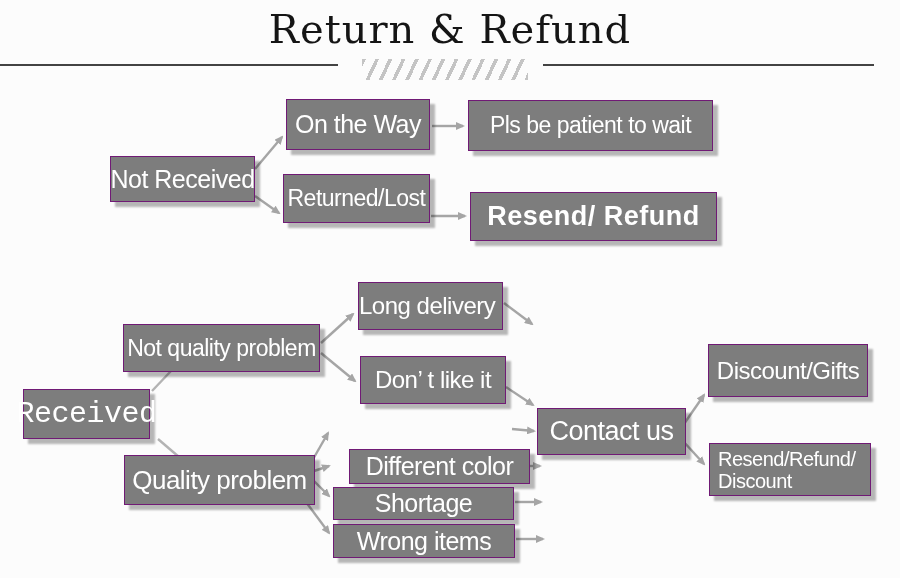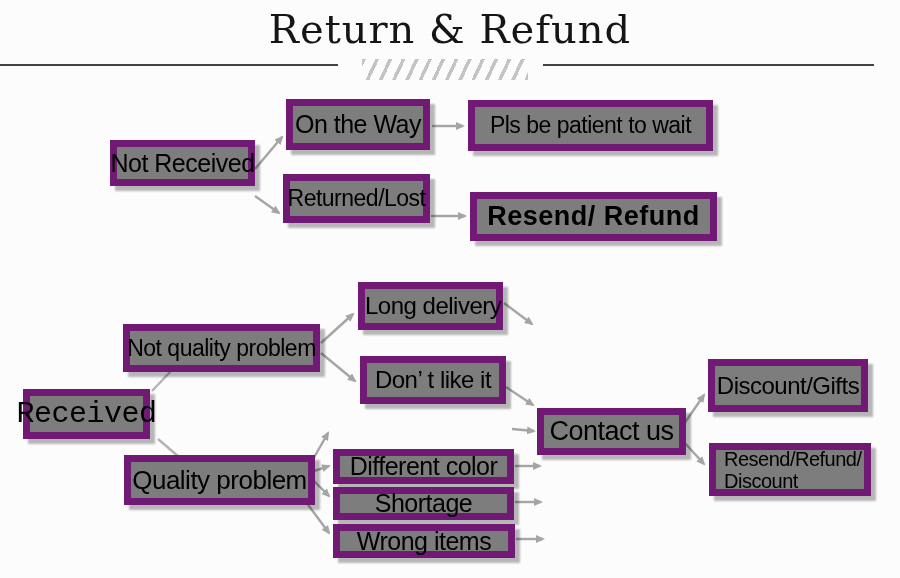--- a/index.html
+++ b/index.html
@@ -26,45 +26,45 @@
   .hatch{
     position:absolute;left:362px;top:59px;width:166px;height:21px;
     background:repeating-linear-gradient(115deg,#c4c4c4 0 3.5px,transparent 3.5px 12px);
   }
   
   svg.wires{position:absolute;left:0;top:0;z-index:1;}
   
   .node{
     position:absolute;z-index:2;
     background:#7d7d7d;
-    border:7px solid #701a75;
+    border:1px solid #701a75;
     box-shadow:5px 5px 2px rgba(0,0,0,0.28);
-    color:#000000;
+    color:#ffffff;
     display:flex;align-items:center;justify-content:center;
     white-space:nowrap;
     letter-spacing:-0.5px;
     box-sizing:border-box;
     font-size:24px;
   }
-  .n-not-received {left:110px;top:140px;width:145px;height:46px;font-size:25px;}
+  .n-not-received {left:110px;top:156px;width:145px;height:46px;font-size:25px;}
   .n-on-the-way   {left:286px;top:99px; width:144px;height:51px;font-size:25px;}
   .n-patient      {left:468px;top:100px;width:245px;height:51px;font-size:23px;}
   .n-returned-lost{left:283px;top:174px;width:147px;height:49px;font-size:23px;}
   .n-resend-refund{left:470px;top:192px;width:247px;height:49px;font-size:27px;font-weight:600;letter-spacing:0.5px;}
   .n-received     {left:23px; top:389px;width:127px;height:50px;font-size:30px;font-family:Liberation Mono, monospace;}
   .n-not-quality  {left:123px;top:324px;width:197px;height:48px;font-size:23px;}
   .n-long-delivery{left:358px;top:282px;width:145px;height:48px;font-size:24px;justify-content:flex-start;}
   .n-dont-like    {left:360px;top:356px;width:146px;height:48px;font-size:24px;}
   .n-quality      {left:124px;top:455px;width:191px;height:50px;font-size:26px;}
   .n-broken       {left:333px;top:413px;width:178px;height:31px;font-size:22px;}
-  .n-different    {left:333px;top:449px;width:181px;height:35px;font-size:25px;}
+  .n-different    {left:349px;top:449px;width:181px;height:35px;font-size:25px;}
   .n-shortage     {left:333px;top:487px;width:181px;height:33px;font-size:25px;}
   .n-wrong        {left:333px;top:524px;width:182px;height:34px;font-size:25px;}
   .n-contact      {left:537px;top:408px;width:149px;height:47px;font-size:27px;}
-  .n-discount     {left:708px;top:359px;width:160px;height:53px;font-size:24px;}
+  .n-discount     {left:708px;top:344px;width:160px;height:53px;font-size:24px;}
   .n-resend2      {left:709px;top:443px;width:162px;height:53px;font-size:20px;
                    flex-direction:column;align-items:flex-start;justify-content:center;
                    padding-left:8px;line-height:1.1;}
 </style>
 </head>
 <body>
 
 <div class="canvas">
 
   <div class="title">Return &amp; Refund</div>

